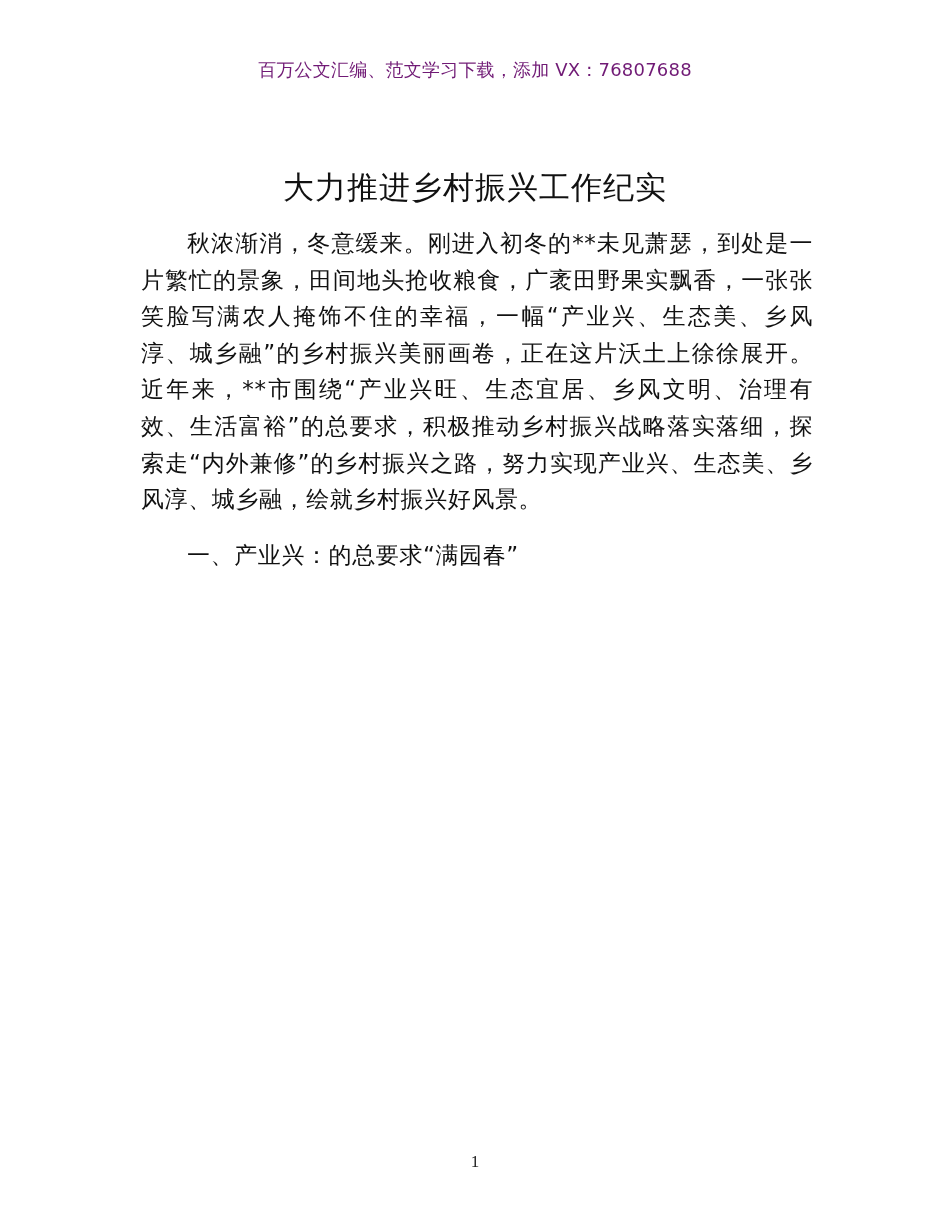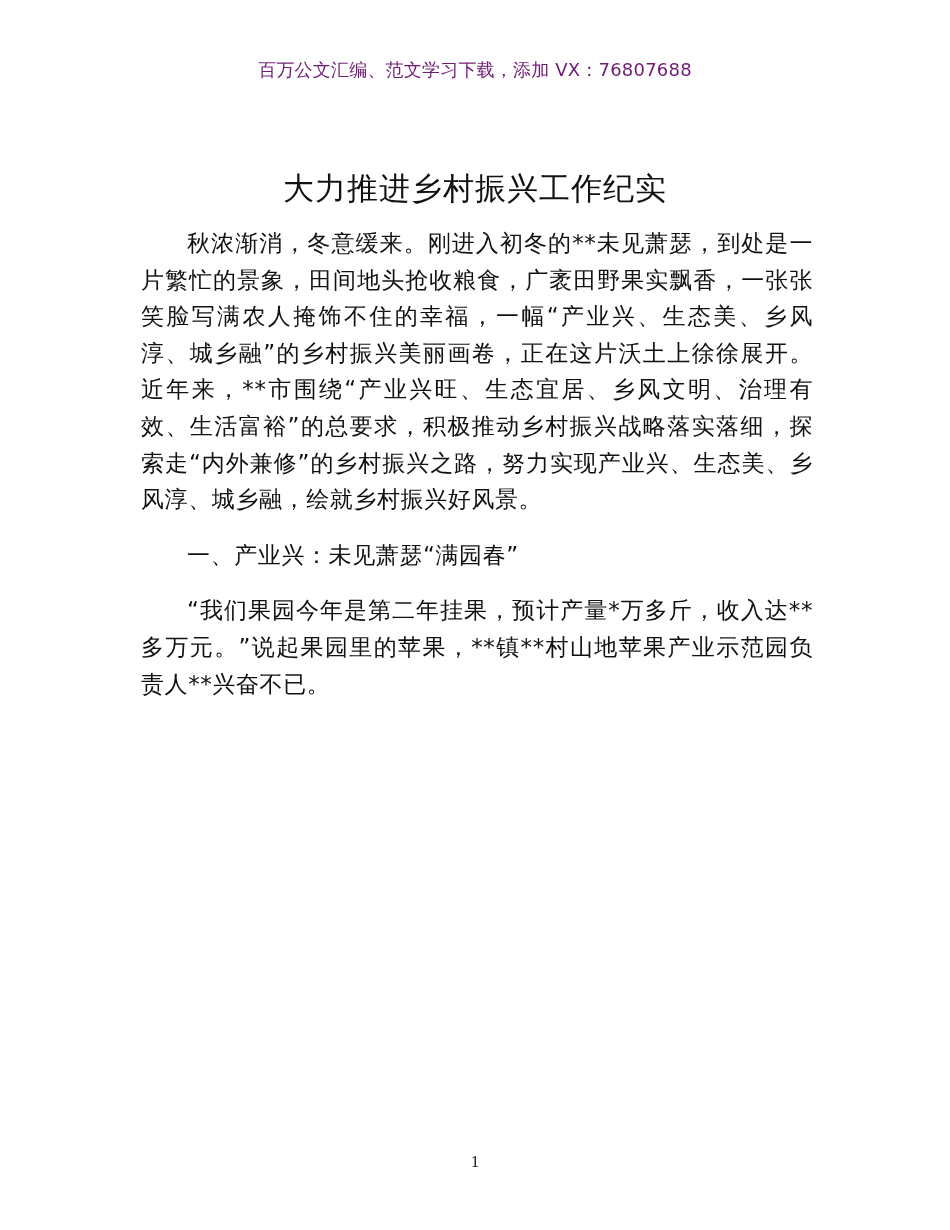--- a/index.html
+++ b/index.html
@@ -1,34 +1,33 @@
 <!DOCTYPE html>
 <html><head>
   <meta charset="utf-8">
   <style>
     html, body { margin: 0; padding: 0; background: #ffffff; }
     body { width: 950px; height: 1230px; position: relative; overflow: hidden;
            font-family: "DejaVu Sans", "Liberation Sans", sans-serif; color: #111; }
     .header-banner { position: absolute; top: 56px; left: 0; width: 950px; text-align: center;
                      color: #701a75; font-size: 18px; line-height: 28px; letter-spacing: 0.2px; }
     .page-title { position: absolute; top: 166px; left: 0; width: 950px; text-align: center;
-                  font-size: 31px; line-height: 44px; color: #111; letter-spacing: 1px; }
+                  font-size: 31px; line-height: 44px; color: #111; letter-spacing: 1px; font-family: Liberation Serif, serif; }
     .body-text { position: absolute; top: 225px; left: 141px; width: 672px; }
     .para { margin: 0; font-size: 23px; line-height: 36.6px; text-align: justify;
             text-indent: 2em; word-break: break-all; letter-spacing: 0.6px; }
     .para + .para { margin-top: 19px; }
     .page-number { position: absolute; top: 1152px; left: 0; width: 950px; text-align: center;
                    font-family: "Liberation Serif", "DejaVu Serif", serif; font-size: 17px; color: #222; }
   </style>
 </head>
 <body>
 
 <div class="header-banner">百万公文汇编、范文学习下载，添加 VX：76807688</div>
 
 <div class="page-title">大力推进乡村振兴工作纪实</div>
 
 <div class="body-text">
   <p class="para">秋浓渐消，冬意缓来。刚进入初冬的**未见萧瑟，到处是一片繁忙的景象，田间地头抢收粮食，广袤田野果实飘香，一张张笑脸写满农人掩饰不住的幸福，一幅“产业兴、生态美、乡风淳、城乡融”的乡村振兴美丽画卷，正在这片沃土上徐徐展开。近年来，**市围绕“产业兴旺、生态宜居、乡风文明、治理有效、生活富裕”的总要求，积极推动乡村振兴战略落实落细，探索走“内外兼修”的乡村振兴之路，努力实现产业兴、生态美、乡风淳、城乡融，绘就乡村振兴好风景。</p>
-  <p class="para">一、产业兴：未见萧瑟“满园春”</p>
-  <p class="para">“我们果园今年是第二年挂果，预计产量*万多斤，收入达**多万元。”说起果园里的苹果，**镇**村山地苹果产业示范园负责人**兴奋不已。</p>
+  <p class="para">一、产业兴：的总要求“满园春”</p>
 </div>
 
 <div class="page-number">1</div>
 
 </body></html>

